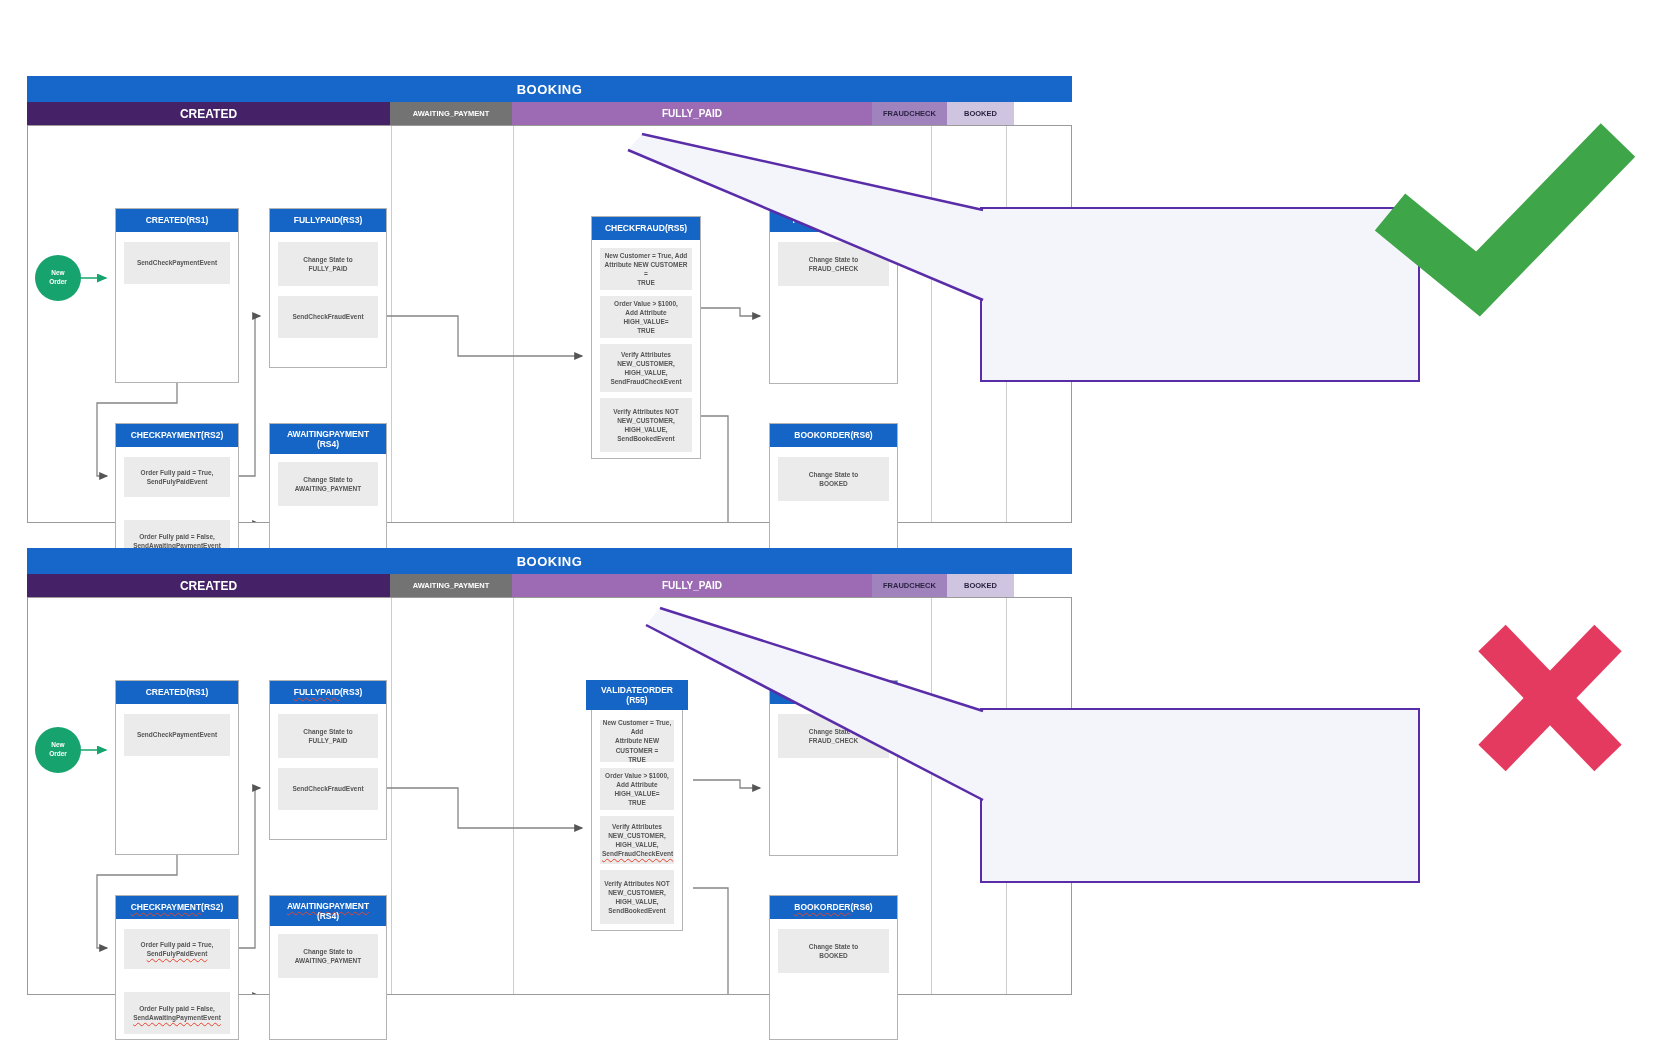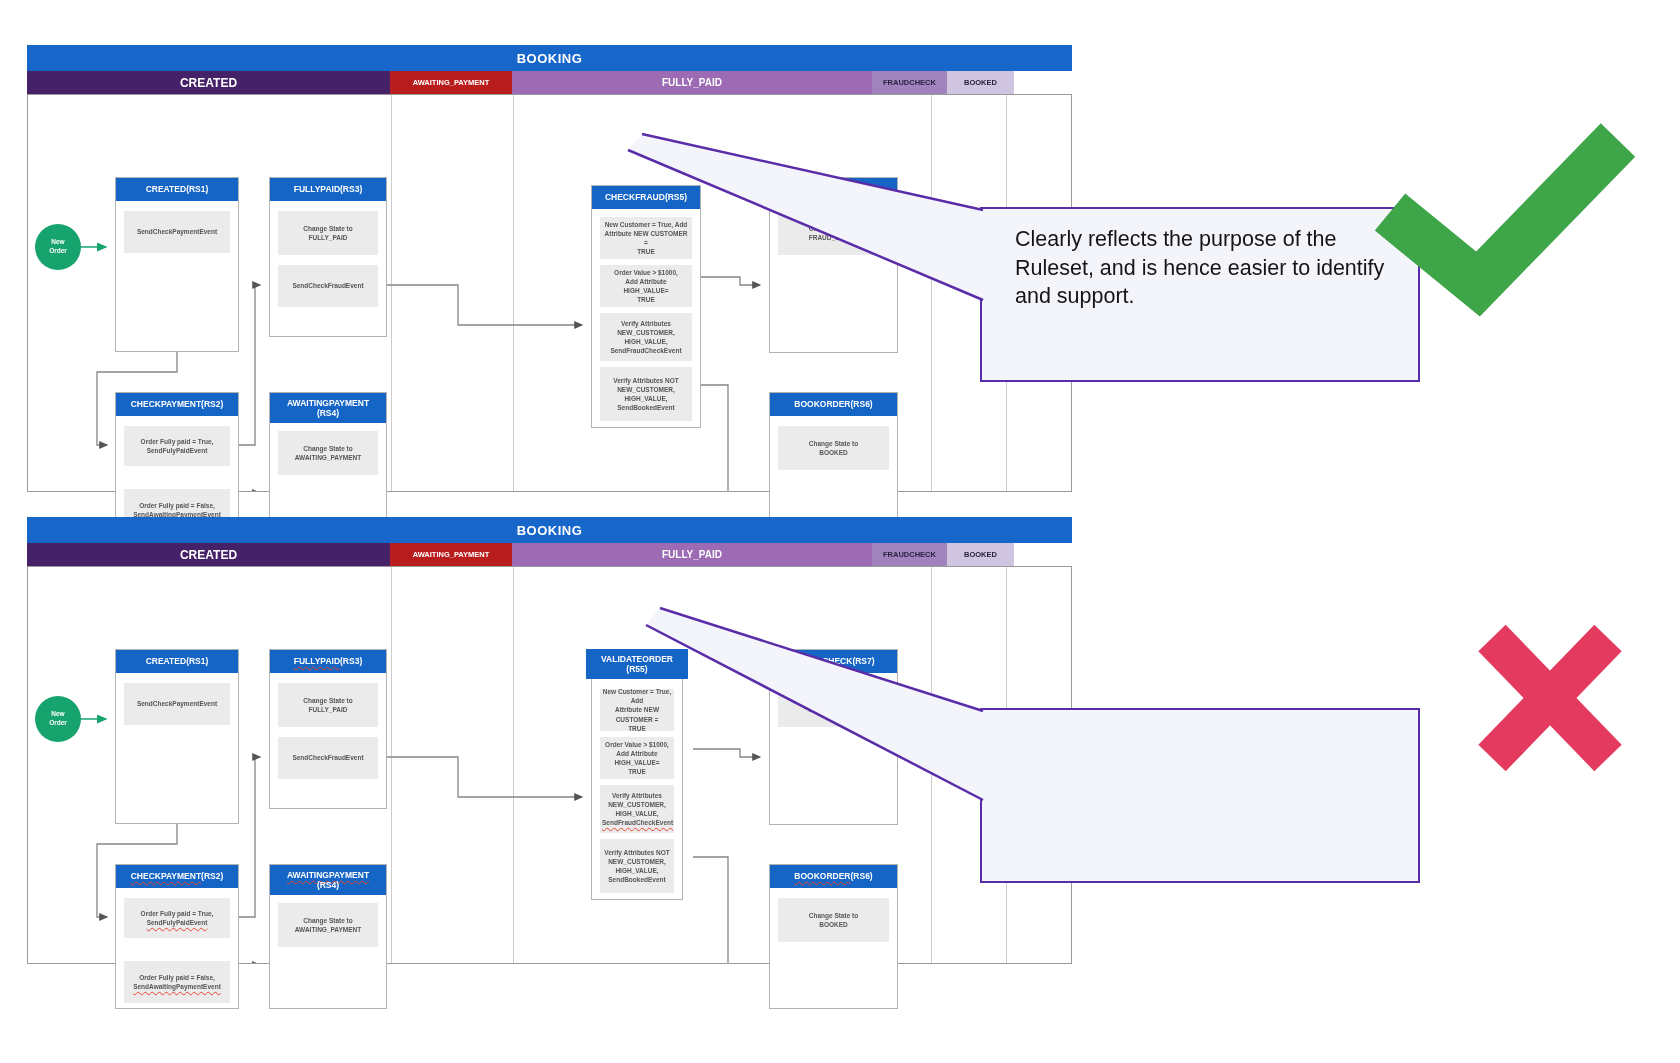--- a/index.html
+++ b/index.html
@@ -2,25 +2,25 @@
 <html><head>
 <meta charset="utf-8">
 <style>
   html,body{margin:0;padding:0;background:#ffffff;}
   body{width:1680px;height:1063px;position:relative;overflow:hidden;
        font-family:"Liberation Sans",sans-serif;-webkit-font-smoothing:antialiased;}
 
   
   .diagram{position:absolute;left:27px;width:1045px;height:447px;z-index:10;}
   .bar{height:26px;background:#1766c9;color:#fff;font-weight:bold;font-size:13px;
-       letter-spacing:.5px;display:flex;align-items:center;justify-content:center;}
+       letter-spacing:.5px;display:flex;align-items:center;justify-content:center;margin-top:31px;}
   .lanes{display:flex;height:23px;}
   .lane{display:flex;align-items:center;justify-content:center;font-weight:bold;color:#fff;}
   .l0{width:363px;background:#452168;font-size:12px;}
-  .l1{width:122px;background:#b91c1c;font-size:7.5px;}
+  .l1{width:122px;background:#737373;font-size:7.5px;}
   .l2{width:360px;background:#9d6bb3;font-size:10px;}
   .l3{width:75px;background:#a083bd;font-size:7.5px;color:#2b2342;}
   .l4{width:67px;background:#cfc5e0;font-size:7.5px;color:#2b2342;}
   .dbody{position:relative;height:396px;border:1px solid #9a9a9a;background:#fff;}
   .vline{position:absolute;top:0;bottom:0;width:1px;background:#cccccc;}
   .wires{position:absolute;left:0;top:0;width:1045px;height:396px;}
 
   .rbox{position:absolute;border:1px solid #b3b3b3;background:#fff;box-sizing:border-box;}
   .rbox-h{position:relative;background:#1565c6;color:#fff;font-weight:bold;font-size:8.5px;
           height:23px;display:flex;align-items:center;justify-content:center;
@@ -276,23 +276,20 @@
           <span class="squig">BOOKORDER</span>
           <span> (RS6)</span>
         </div>
       <div class="item" style="top:33px;height:44px">Change State to
 BOOKED</div>
     </div>
   </div>
 </div>
 
 <div class="callout" style="top:207px">
-  <div class="callout-text">Clearly reflects the purpose of the
-Ruleset, and is hence easier to identify
-and support.</div>
 </div>
 
 <div class="callout" style="top:708px">
 </div>
 
 <svg class="overlay">
 
   <g>
     <polygon points="642,134 983,210 983,300 628,150" fill="#f4f4fb"></polygon>
     <line x1="642" y1="134" x2="983" y2="210" stroke="#5a2da8" stroke-width="2.5"></line>

